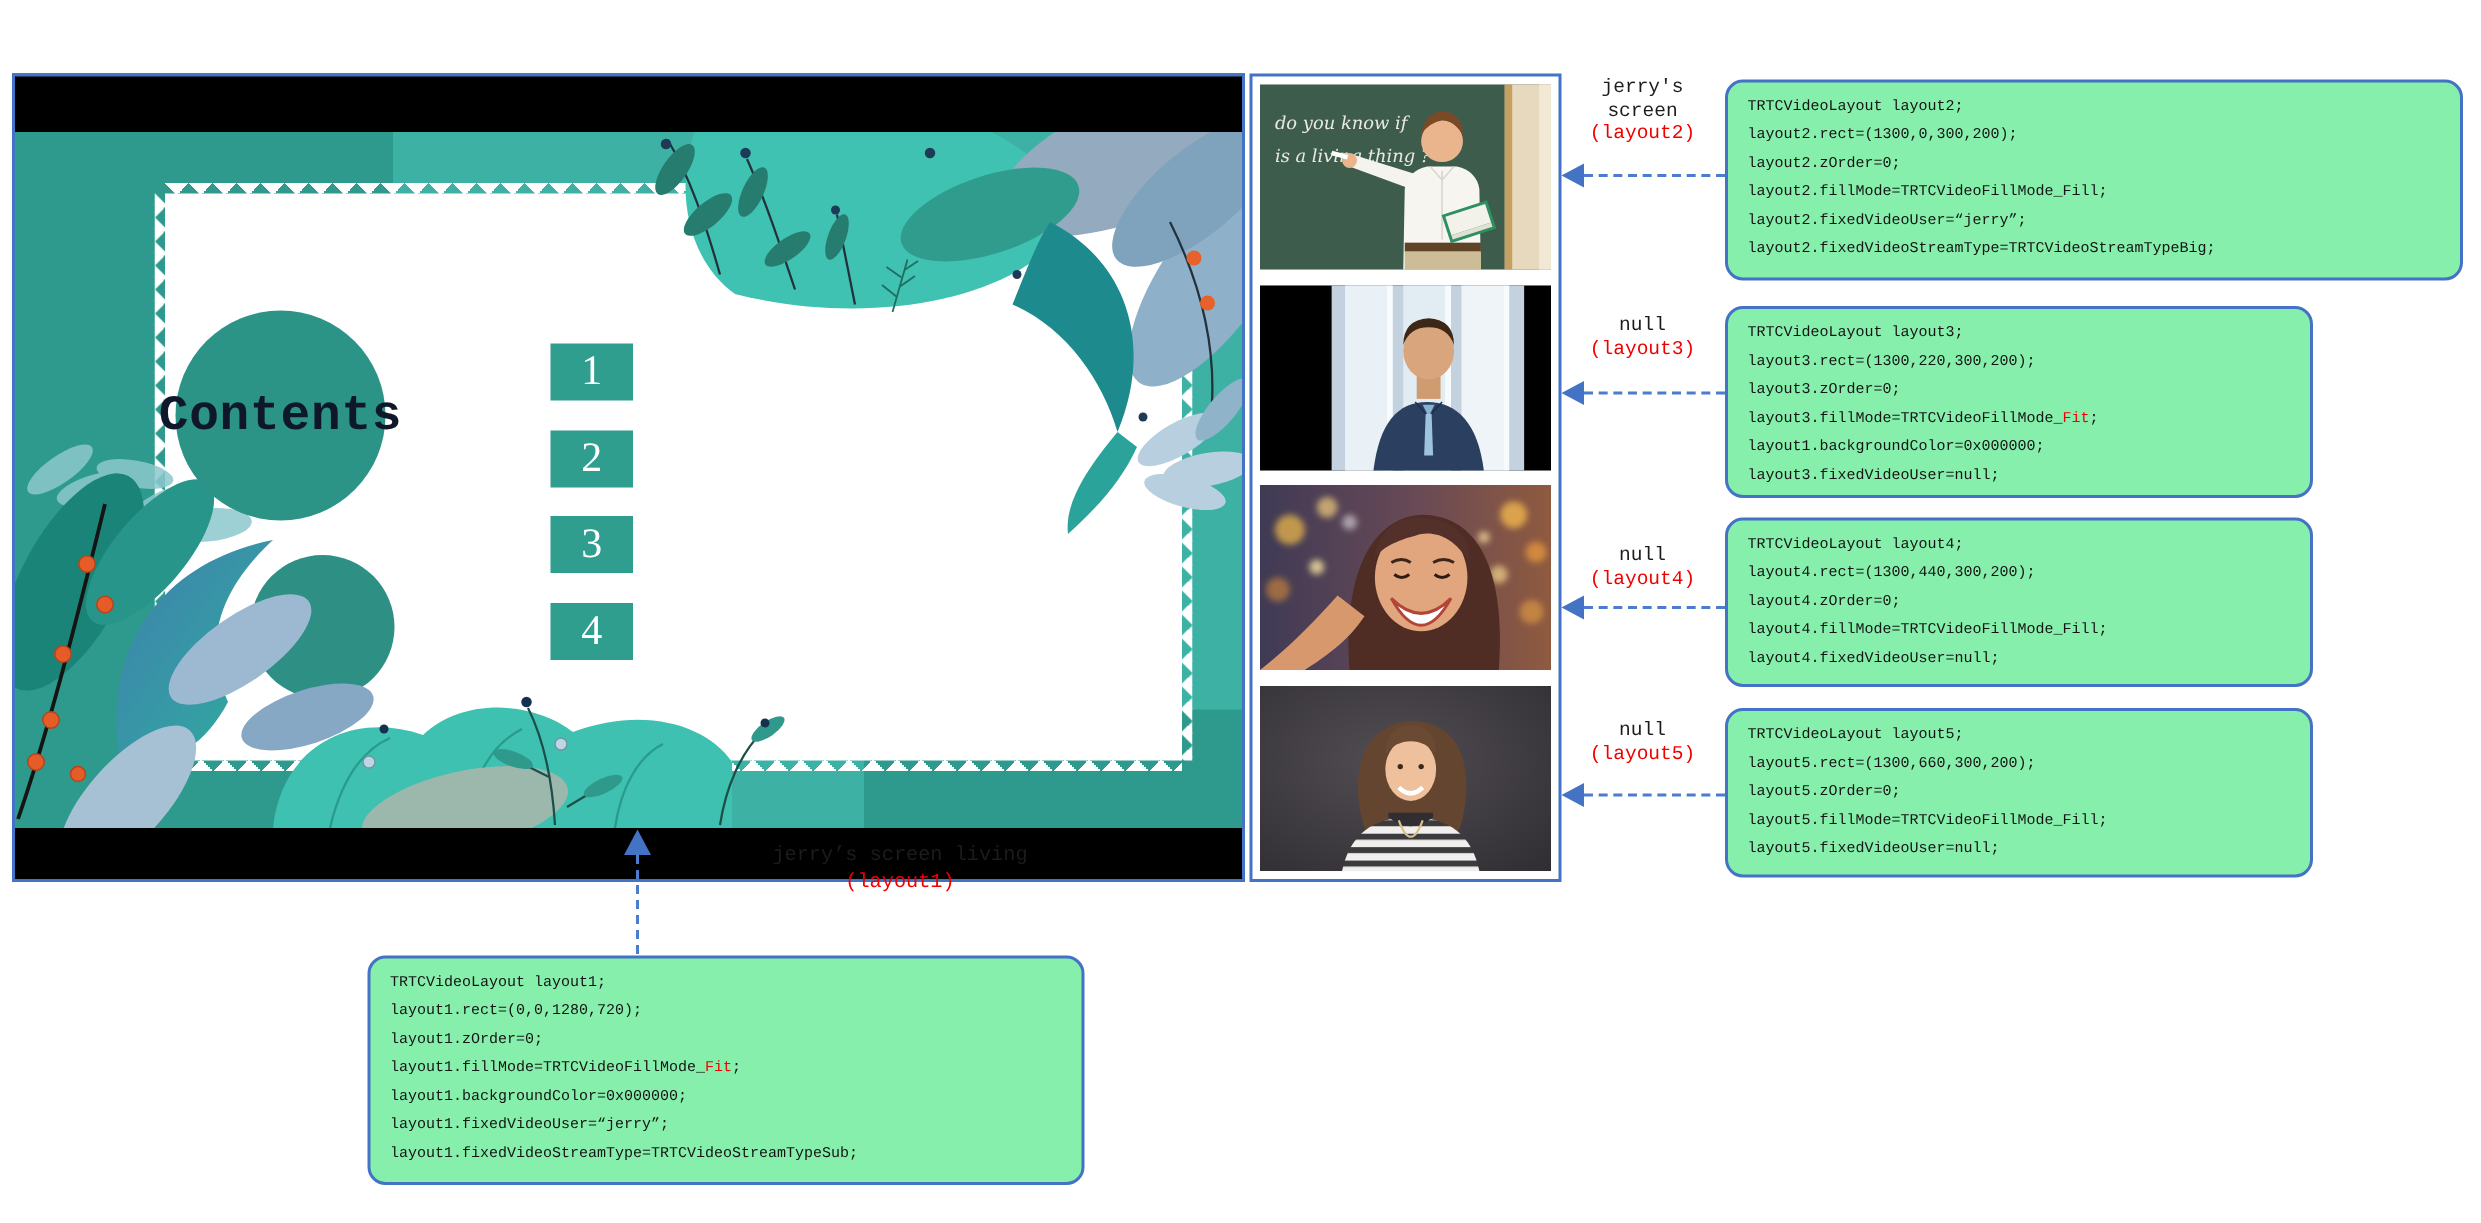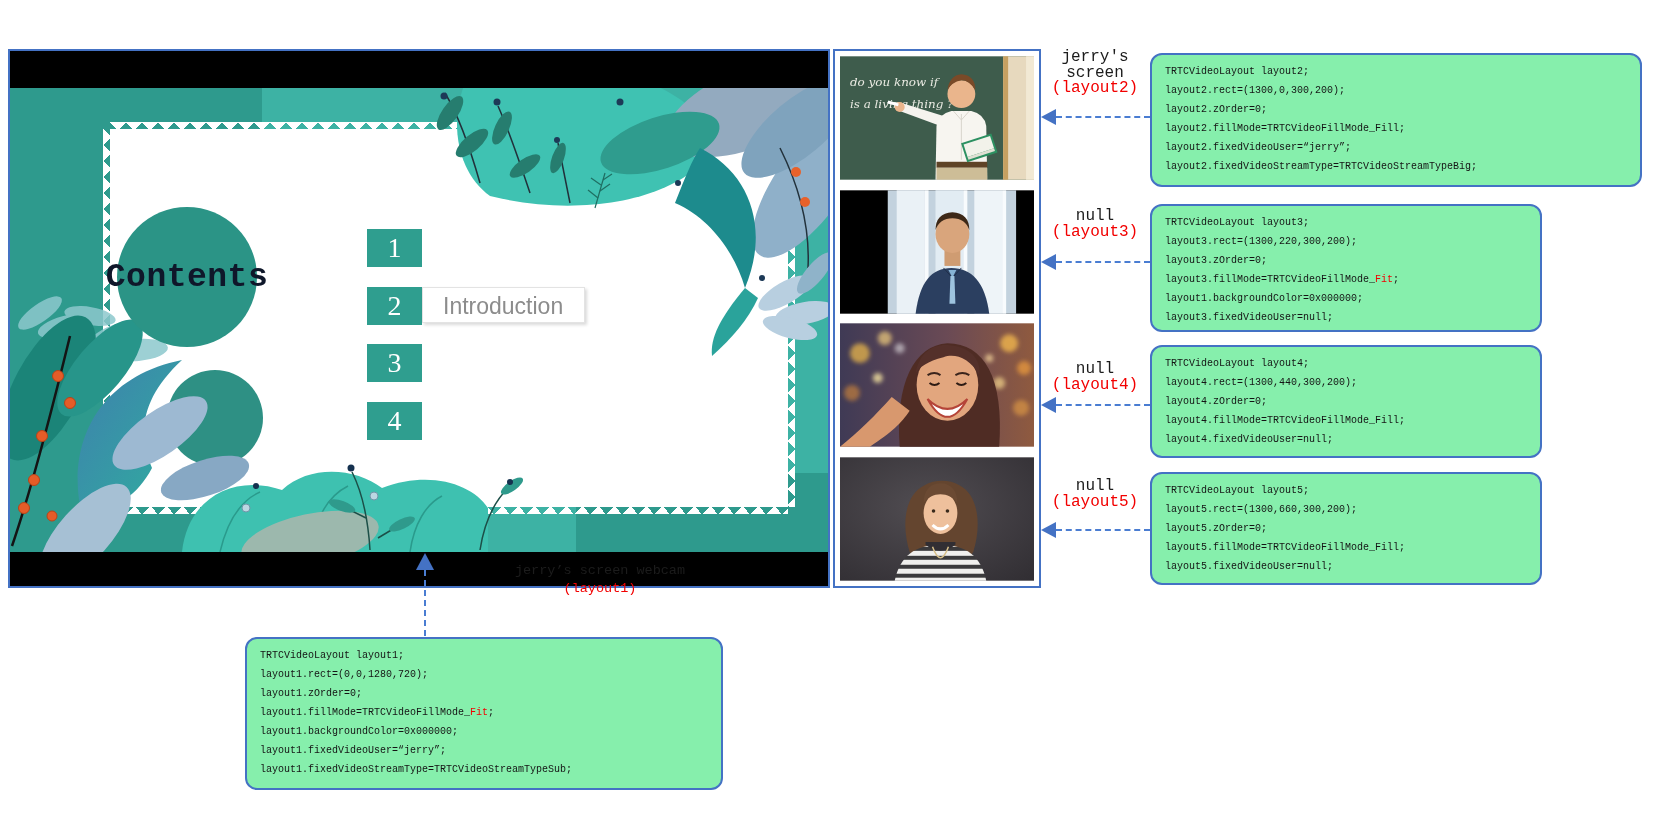--- a/index.html
+++ b/index.html
@@ -38,21 +38,21 @@
   .thumb-col{position:absolute;left:833px;top:49px;width:208px;height:539px;background:#fff;
       border:2px solid #4472C4;box-sizing:border-box;display:flex;flex-direction:column;
       justify-content:space-between;padding:5px;}
   .thumb{width:194px;height:124px;border-radius:17px;}
   .thumb svg{display:block;width:194px;height:124px;}
   .chalk{font-family:"DejaVu Serif",serif;font-style:italic;font-size:12px;fill:#e9eae2;}
 
   
   .callout{position:absolute;width:106px;text-align:center;
       font-family:"Liberation Mono","DejaVu Sans Mono",monospace;
-      font-size:16px;line-height:15.5px;color:#1c1c1c;white-space:nowrap;}
+      font-size:13px;line-height:15.5px;color:#1c1c1c;white-space:nowrap;}
   .callout .ref{color:#f20000;}
   .callout-wide{width:300px;font-size:13.5px;line-height:18px;}
 
   
   .dash-h{position:absolute;border-top:2px dashed #4a7dd2;}
   .dash-v{position:absolute;border-left:2px dashed #4a7dd2;}
   .head-left{position:absolute;width:0;height:0;
       border-top:8px solid transparent;border-bottom:8px solid transparent;
       border-right:15px solid #4472C4;}
   .head-up{position:absolute;width:0;height:0;
@@ -195,21 +195,20 @@
 
       <div class="contents-circle">
         <span>Contents</span>
       </div>
 
       <div class="toc-item" style="top:141px">
         <div class="toc-num">1</div>
       </div>
       <div class="toc-item" style="top:199px">
         <div class="toc-num">2</div>
-        <div class="toc-label">Introduction</div>
       </div>
       <div class="toc-item" style="top:256px">
         <div class="toc-num">3</div>
       </div>
       <div class="toc-item" style="top:314px">
         <div class="toc-num">4</div>
       </div>
     </div>
   </div>
 
@@ -357,21 +356,21 @@
   <div class="callout" style="left:1042px;top:479px">
     <div>null</div>
     <div class="ref">(layout5)</div>
   </div>
   <div class="head-left" style="left:1041px;top:522px"></div>
   <div class="dash-h" style="left:1056px;top:529px;width:94px"></div>
 
   <div class="head-up" style="left:416px;top:553px"></div>
   <div class="dash-v" style="left:424px;top:570px;height:66px"></div>
   <div class="callout callout-wide" style="left:450px;top:562px">
-    <div>jerry’s screen webcam</div>
+    <div>jerry’s screen living</div>
     <div class="ref">(layout1)</div>
   </div>
 
   <div class="code-box" style="left:1150px;top:53px;width:492px;height:134px"><div class="code-line"><span>TRTCVideoLayout layout2;</span></div><div class="code-line"><span>layout2.rect=(1300,0,300,200);</span></div><div class="code-line"><span>layout2.zOrder=0;</span></div><div class="code-line"><span>layout2.fillMode=TRTCVideoFillMode_Fill;</span></div><div class="code-line"><span>layout2.fixedVideoUser=“jerry”;</span></div><div class="code-line"><span>layout2.fixedVideoStreamType=TRTCVideoStreamTypeBig;</span></div></div>
   <div class="code-box" style="left:1150px;top:204px;width:392px;height:128px"><div class="code-line"><span>TRTCVideoLayout layout3;</span></div><div class="code-line"><span>layout3.rect=(1300,220,300,200);</span></div><div class="code-line"><span>layout3.zOrder=0;</span></div><div class="code-line"><span>layout3.fillMode=TRTCVideoFillMode_</span><span class="seg-red">Fit</span><span>;</span></div><div class="code-line"><span>layout1.backgroundColor=0x000000;</span></div><div class="code-line"><span>layout3.fixedVideoUser=null;</span></div></div>
   <div class="code-box" style="left:1150px;top:345px;width:392px;height:113px"><div class="code-line"><span>TRTCVideoLayout layout4;</span></div><div class="code-line"><span>layout4.rect=(1300,440,300,200);</span></div><div class="code-line"><span>layout4.zOrder=0;</span></div><div class="code-line"><span>layout4.fillMode=TRTCVideoFillMode_Fill;</span></div><div class="code-line"><span>layout4.fixedVideoUser=null;</span></div></div>
   <div class="code-box" style="left:1150px;top:472px;width:392px;height:113px"><div class="code-line"><span>TRTCVideoLayout layout5;</span></div><div class="code-line"><span>layout5.rect=(1300,660,300,200);</span></div><div class="code-line"><span>layout5.zOrder=0;</span></div><div class="code-line"><span>layout5.fillMode=TRTCVideoFillMode_Fill;</span></div><div class="code-line"><span>layout5.fixedVideoUser=null;</span></div></div>
   <div class="code-box" style="left:245px;top:637px;width:478px;height:153px"><div class="code-line"><span>TRTCVideoLayout layout1;</span></div><div class="code-line"><span>layout1.rect=(0,0,1280,720);</span></div><div class="code-line"><span>layout1.zOrder=0;</span></div><div class="code-line"><span>layout1.fillMode=TRTCVideoFillMode_</span><span class="seg-red">Fit</span><span>;</span></div><div class="code-line"><span>layout1.backgroundColor=0x000000;</span></div><div class="code-line"><span>layout1.fixedVideoUser=“jerry”;</span></div><div class="code-line"><span>layout1.fixedVideoStreamType=TRTCVideoStreamTypeSub;</span></div></div>
 
 </div>

